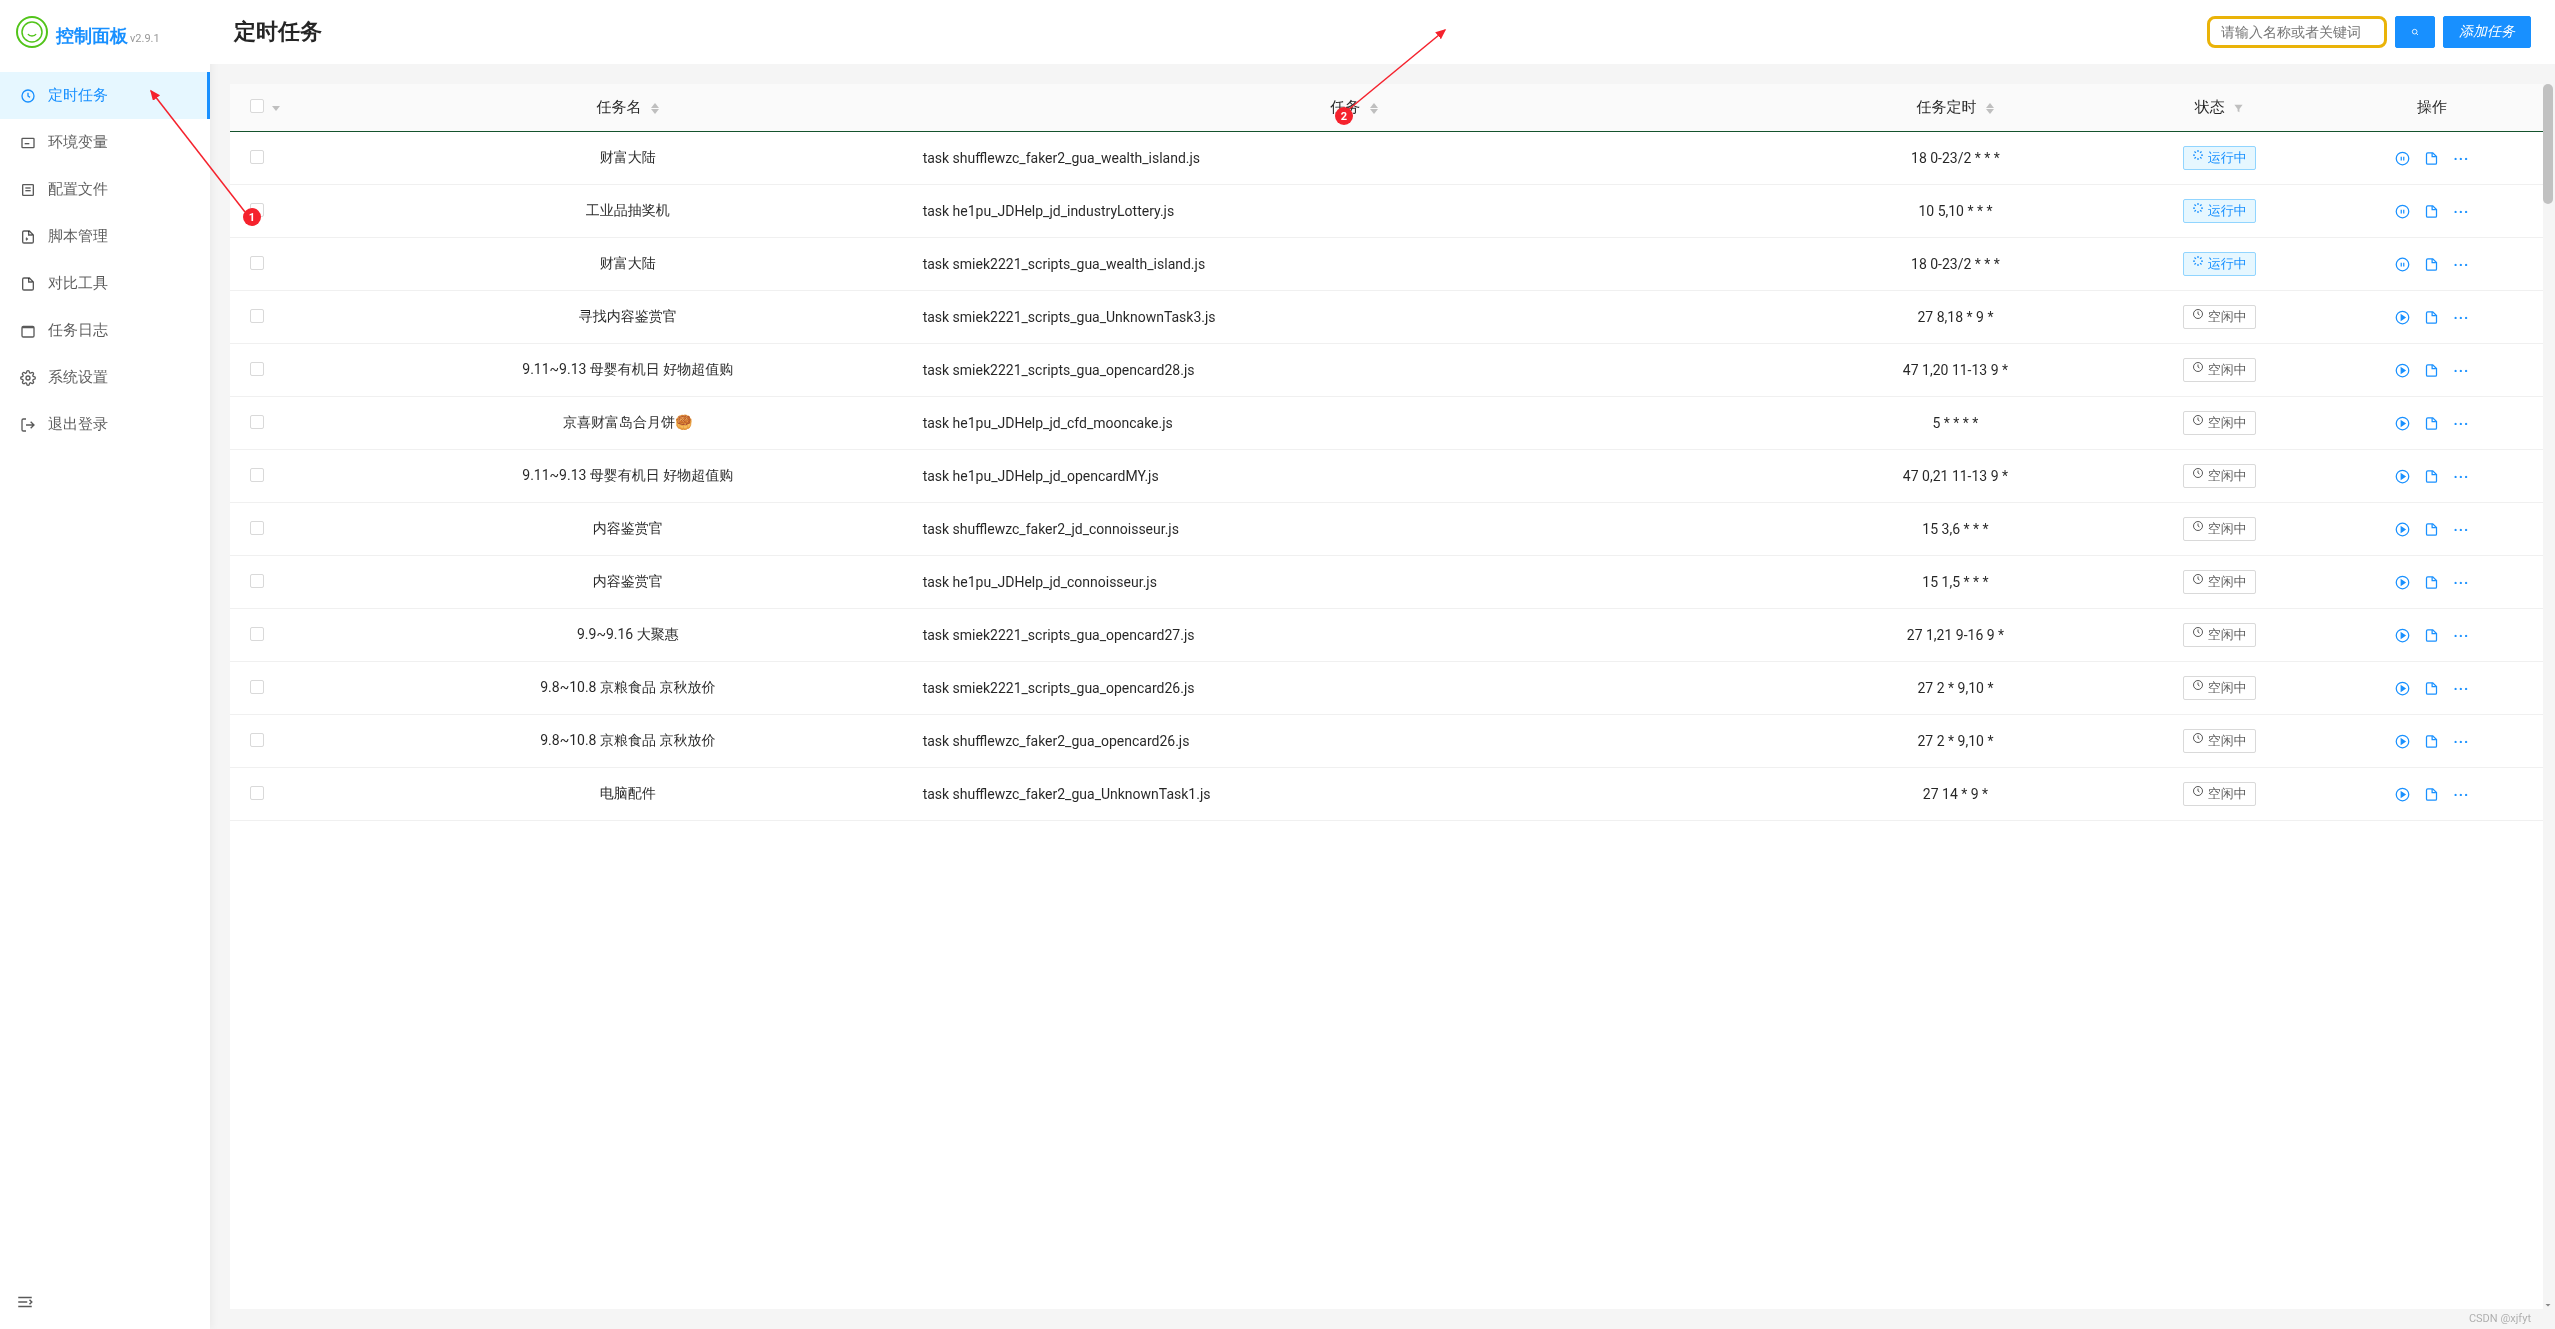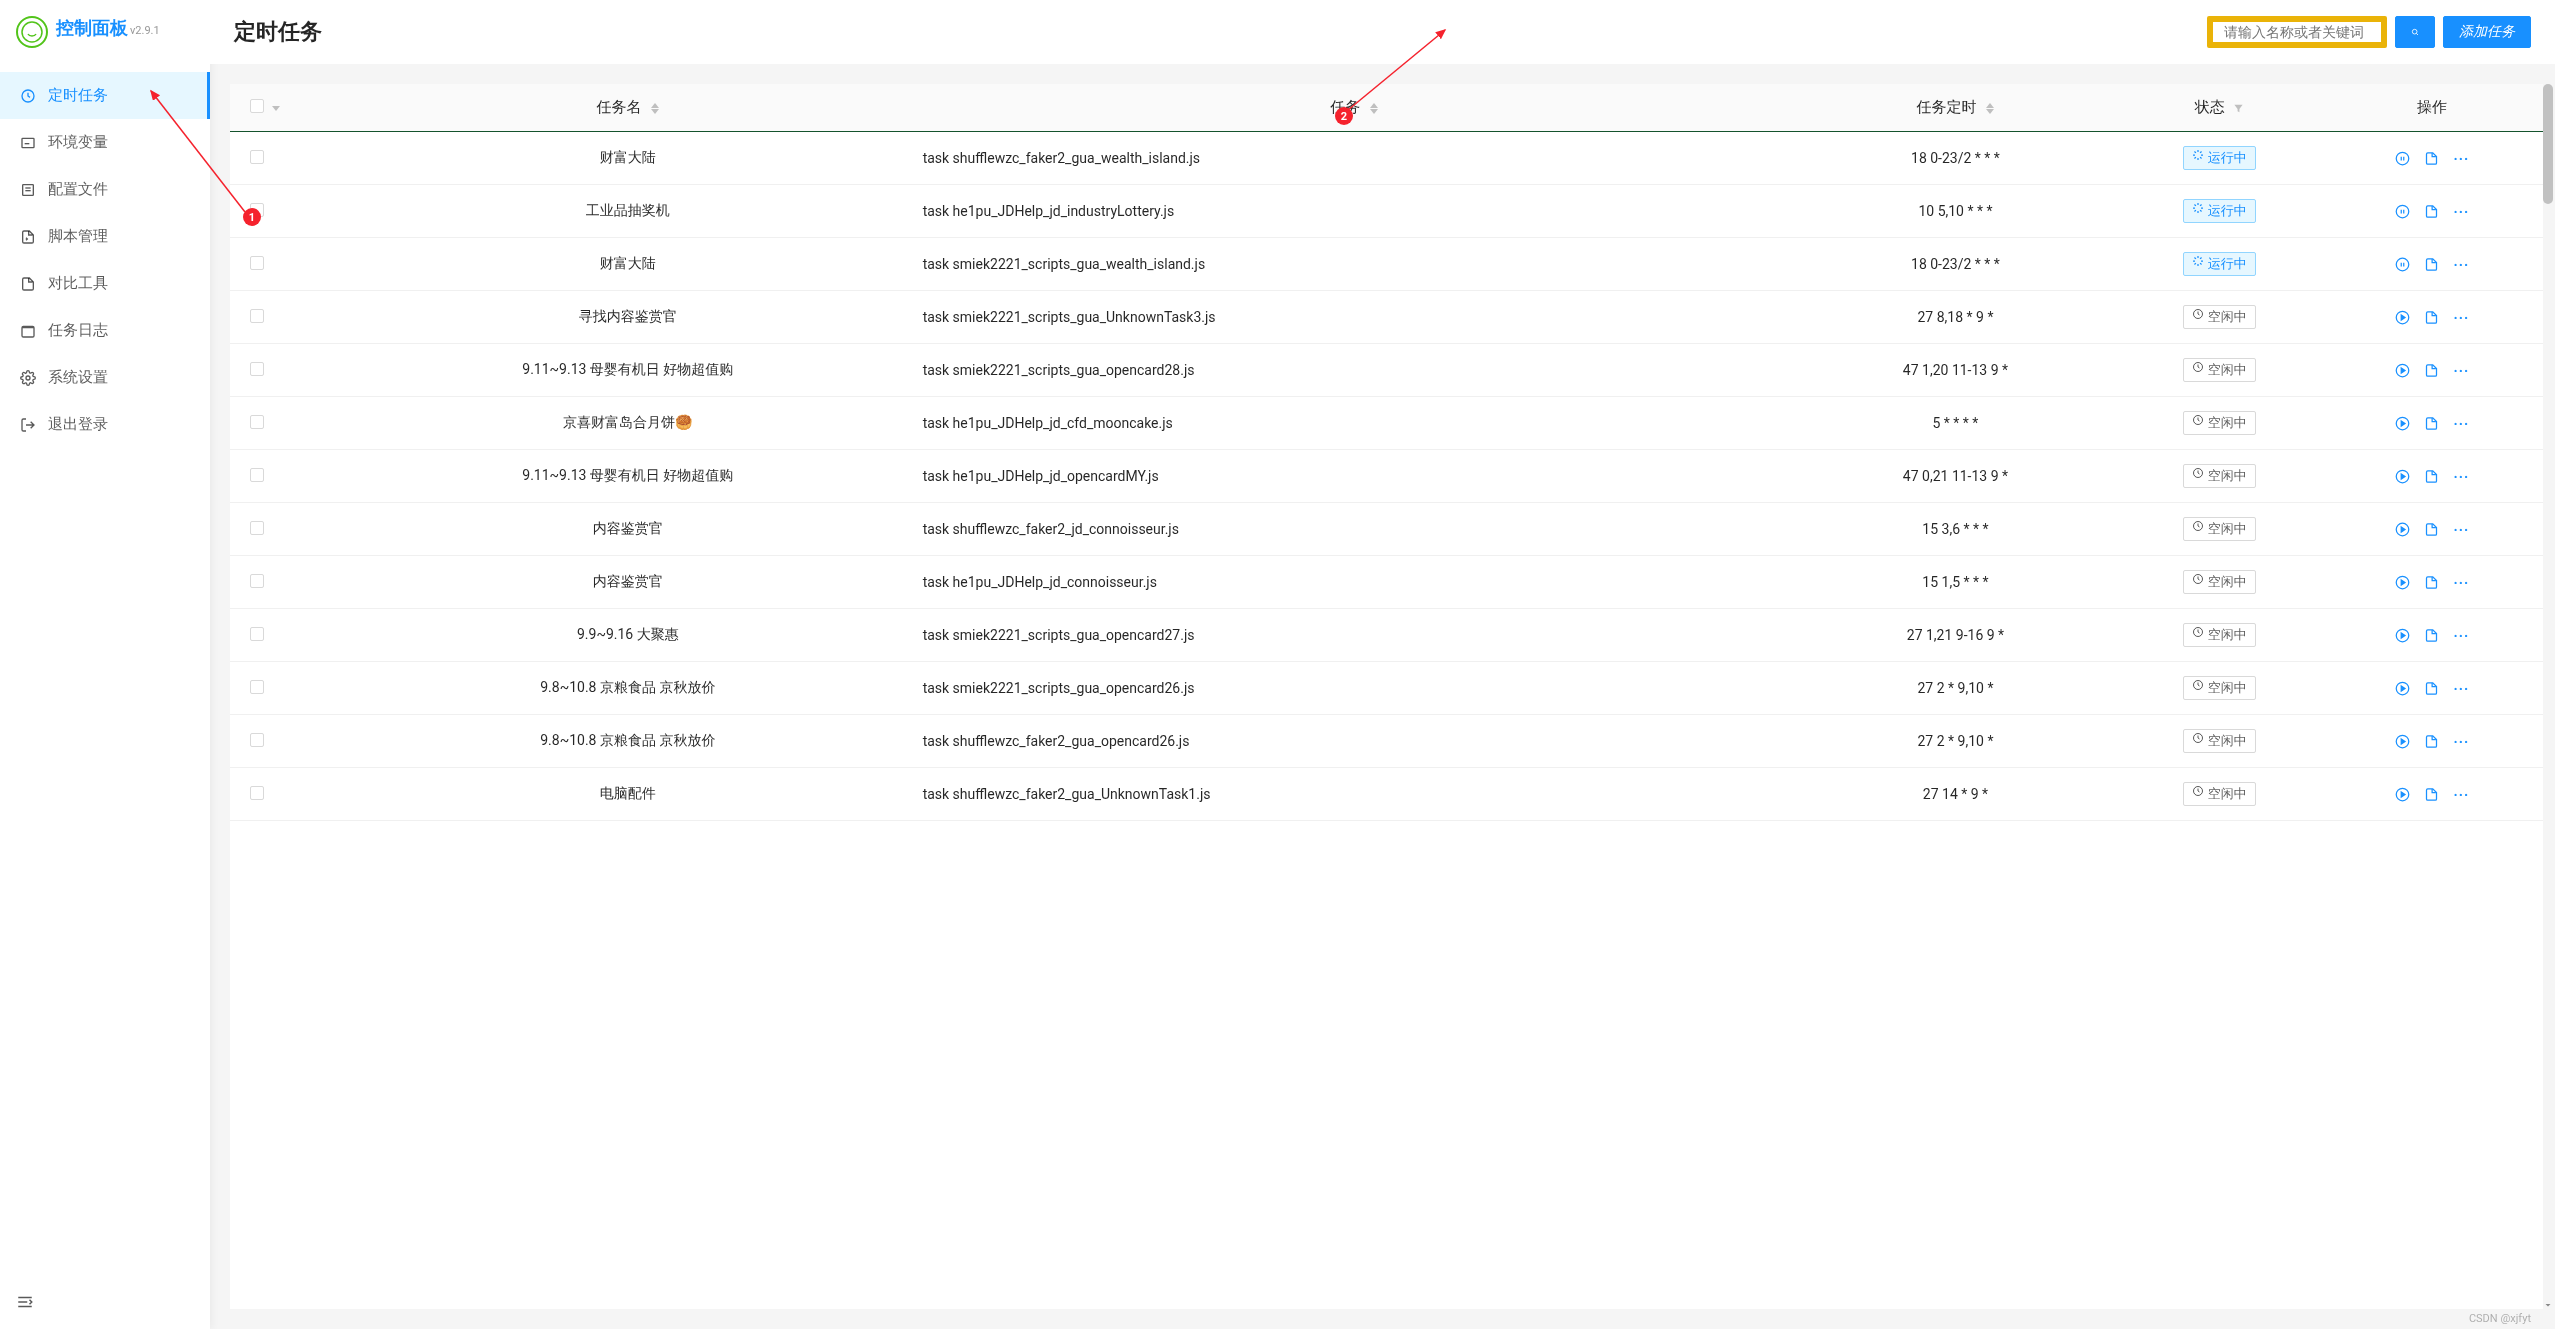--- a/index.html
+++ b/index.html
@@ -1,36 +1,36 @@
 <!DOCTYPE html>
 <html><head>
   <meta charset="utf-8">
   <style>
     * { margin: 0; padding: 0; box-sizing: border-box; }
     body { font-family: -apple-system, BlinkMacSystemFont, "Segoe UI", Roboto, "Helvetica Neue", Arial, sans-serif; font-size: 14px; color: rgba(0,0,0,0.85); background: #f5f5f5; }
     
     .layout { display: flex; height: 100vh; }
     
     .sidebar { width: 210px; background: #fff; display: flex; flex-direction: column; box-shadow: 2px 0 8px rgba(0,0,0,0.05); }
-    .sidebar-header { display: flex; align-items: flex-start; padding: 16px; gap: 8px; }
+    .sidebar-header { display: flex; align-items: flex-end; padding: 16px; gap: 8px; }
     .sidebar-logo { width: 32px; height: 32px; border-radius: 50%; border: 2px solid #52c41a; display: flex; align-items: center; justify-content: center; color: #52c41a; font-weight: bold; font-size: 16px; }
     .sidebar-title { color: #1890ff; font-size: 18px; font-weight: 600; }
     .sidebar-version { font-size: 11px; color: #999; margin-left: 2px; }
     .sidebar-menu { flex: 1; padding-top: 8px; }
     .menu-item { display: flex; align-items: center; padding: 14px 20px; gap: 12px; color: rgba(0,0,0,0.65); cursor: pointer; font-size: 15px; }
     .menu-item.active { background: #e6f7ff; color: #1890ff; border-right: 3px solid #1890ff; }
     .menu-icon { width: 16px; height: 16px; display: inline-flex; align-items: center; justify-content: center; }
     .sidebar-footer { padding: 16px; }
     .collapse-btn { width: 20px; height: 20px; cursor: pointer; color: rgba(0,0,0,0.65); }
     
     .main { flex: 1; display: flex; flex-direction: column; overflow: hidden; }
     .main-header { background: #fff; padding: 16px 24px; display: flex; align-items: center; justify-content: space-between; }
     .page-title { font-size: 22px; font-weight: 600; }
     .header-actions { display: flex; gap: 8px; align-items: center; }
-    .search-input { width: 180px; height: 32px; border: 6px solid #eab308; border-radius: 2px; padding: 0 11px; font-size: 14px; outline: none; }
+    .search-input { width: 180px; height: 32px; border: 3px solid #eab308; border-radius: 8px; padding: 0 11px; font-size: 14px; outline: none; }
     .btn { height: 32px; padding: 0 15px; border-radius: 2px; border: 1px solid transparent; cursor: pointer; font-size: 14px; display: inline-flex; align-items: center; justify-content: center; }
     .btn-primary { background: #1890ff; border-color: #1890ff; color: #fff; font-style: italic; }
     .btn-search { width: 40px; }
     
     .content { flex: 1; padding: 20px 12px 20px 20px; overflow: hidden; position: relative; }
     .table-container { background: #fff; height: 100%; overflow-y: auto; position: relative; }
     
     .table { width: 100%; border-collapse: collapse; }
     .table th { padding: 14px 8px; text-align: center; font-weight: 500; background: #fafafa; position: sticky; top: 0; color: rgba(0,0,0,0.85); border-bottom: 1px solid #14532d; font-size: 15px; }
     .table td { padding: 14px 8px; text-align: center; border-bottom: 1px solid #f0f0f0; font-size: 14px; }

